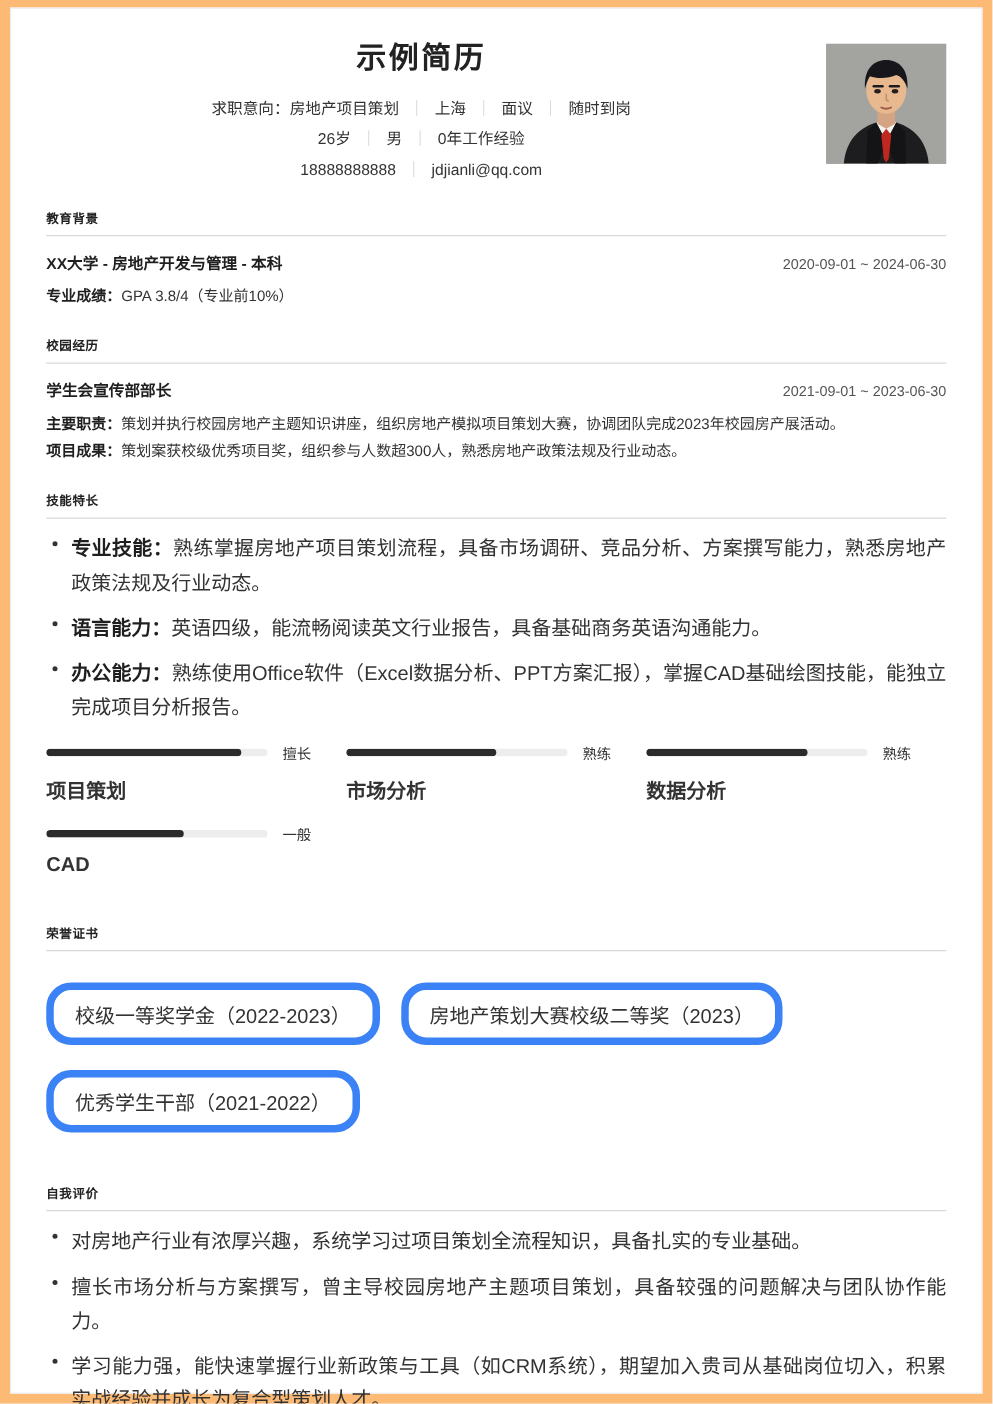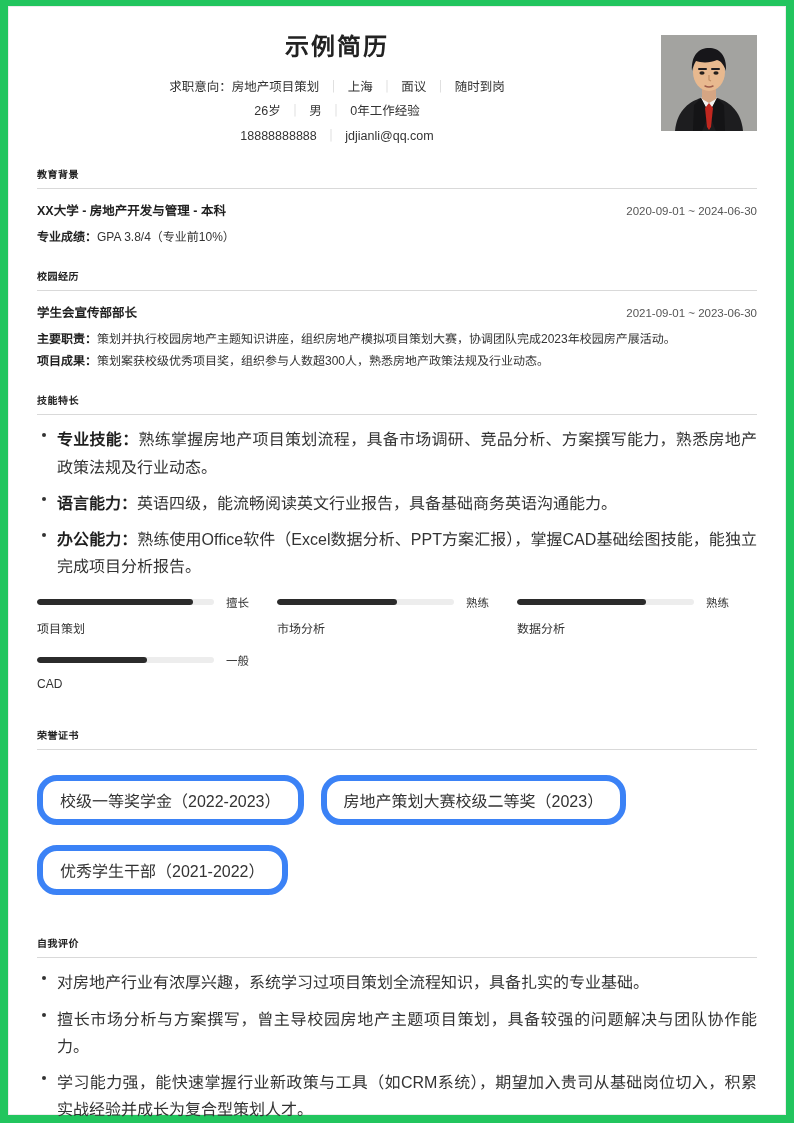--- a/index.html
+++ b/index.html
@@ -10,21 +10,21 @@
   }
   body {
     font-family: "Liberation Sans", "DejaVu Sans", sans-serif;
     -webkit-font-smoothing: antialiased;
   }
   .page {
     position: relative;
     width: 794px;
     height: 1123px;
     margin: 0 auto;
-    background: #22c55e;
+    background: #fdba74;
     box-sizing: border-box;
     overflow: hidden;
   }
   .sheet {
     position: absolute;
     left: 8px;
     top: 6px;
     width: 778px;
     height: 1109px;
     background: #ffffff;
@@ -183,23 +183,24 @@
     border-radius: 4px;
     background: #2b2b2b;
   }
   .skill-level {
     font-size: 11.5px;
     color: #333333;
     padding-left: 12px;
     white-space: nowrap;
   }
   .skill-name {
-    font-size: 12px;
+    font-size: 16px;
     color: #333333;
     margin-top: 9px;
+    font-weight: bold;
   }
 
   
   .chips {
     display: flex;
     flex-wrap: wrap;
     margin-top: 14px;
   }
   .chip {
     border: 6px solid #3b82f6;

